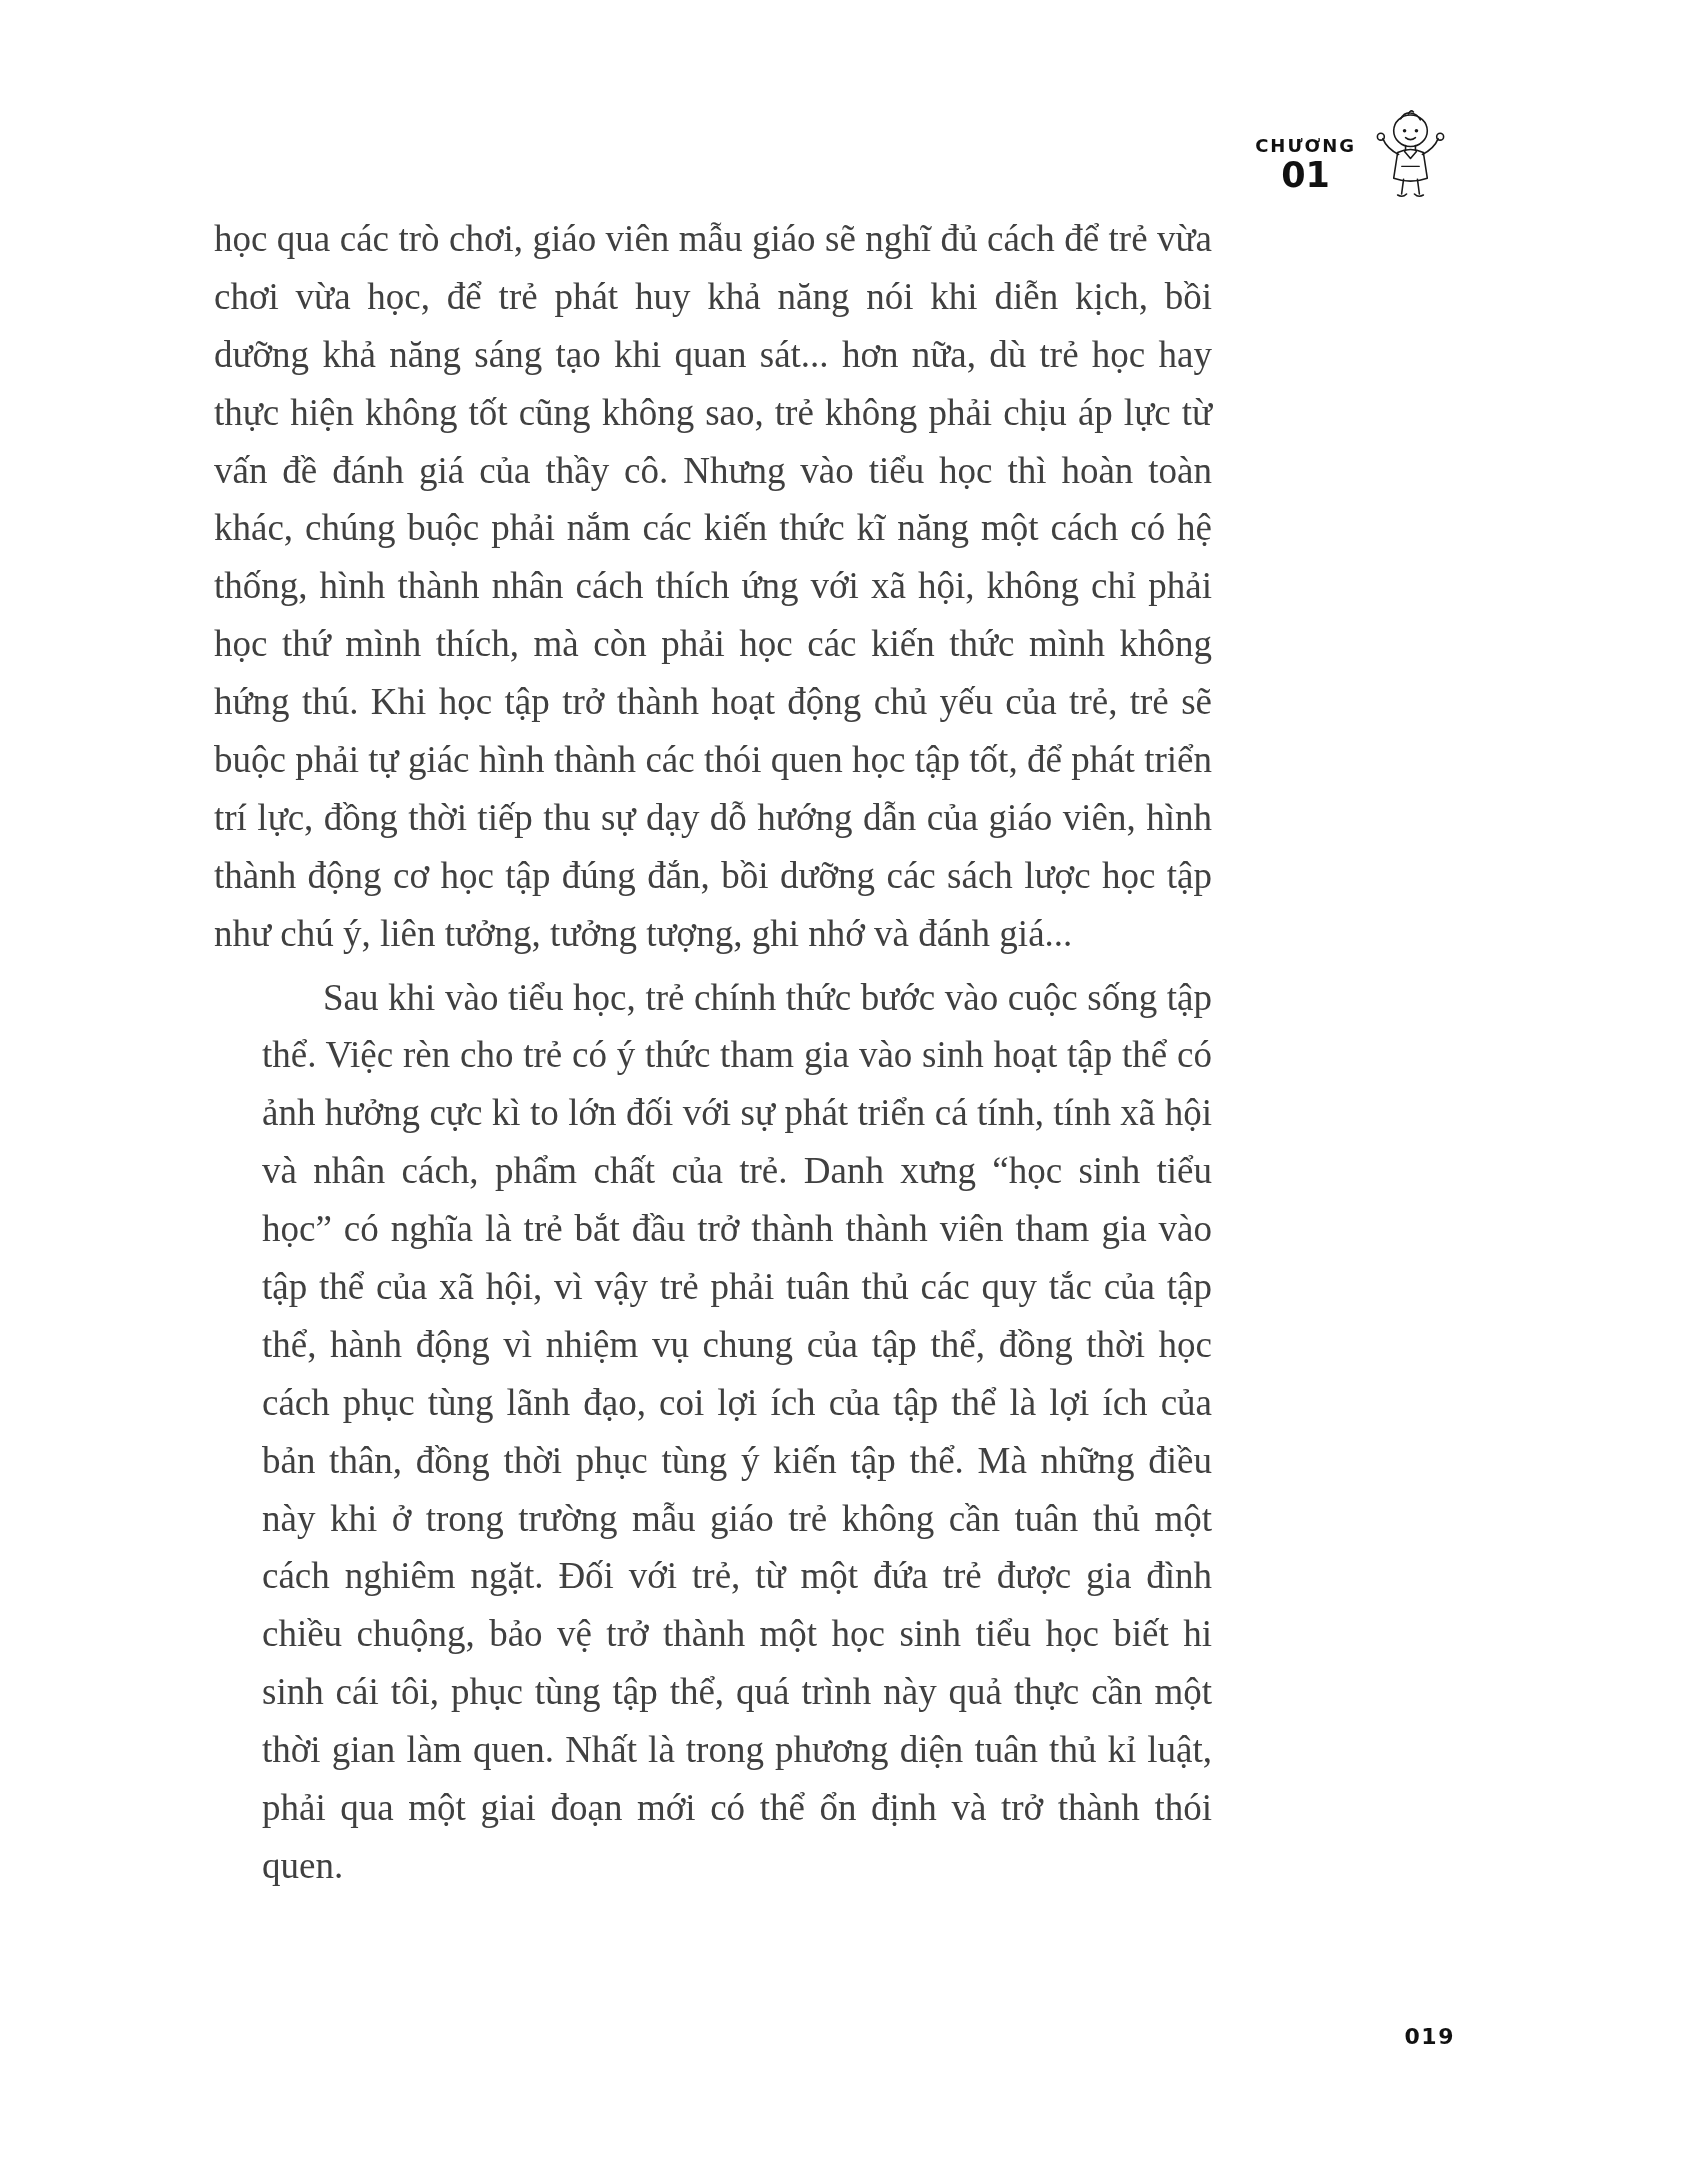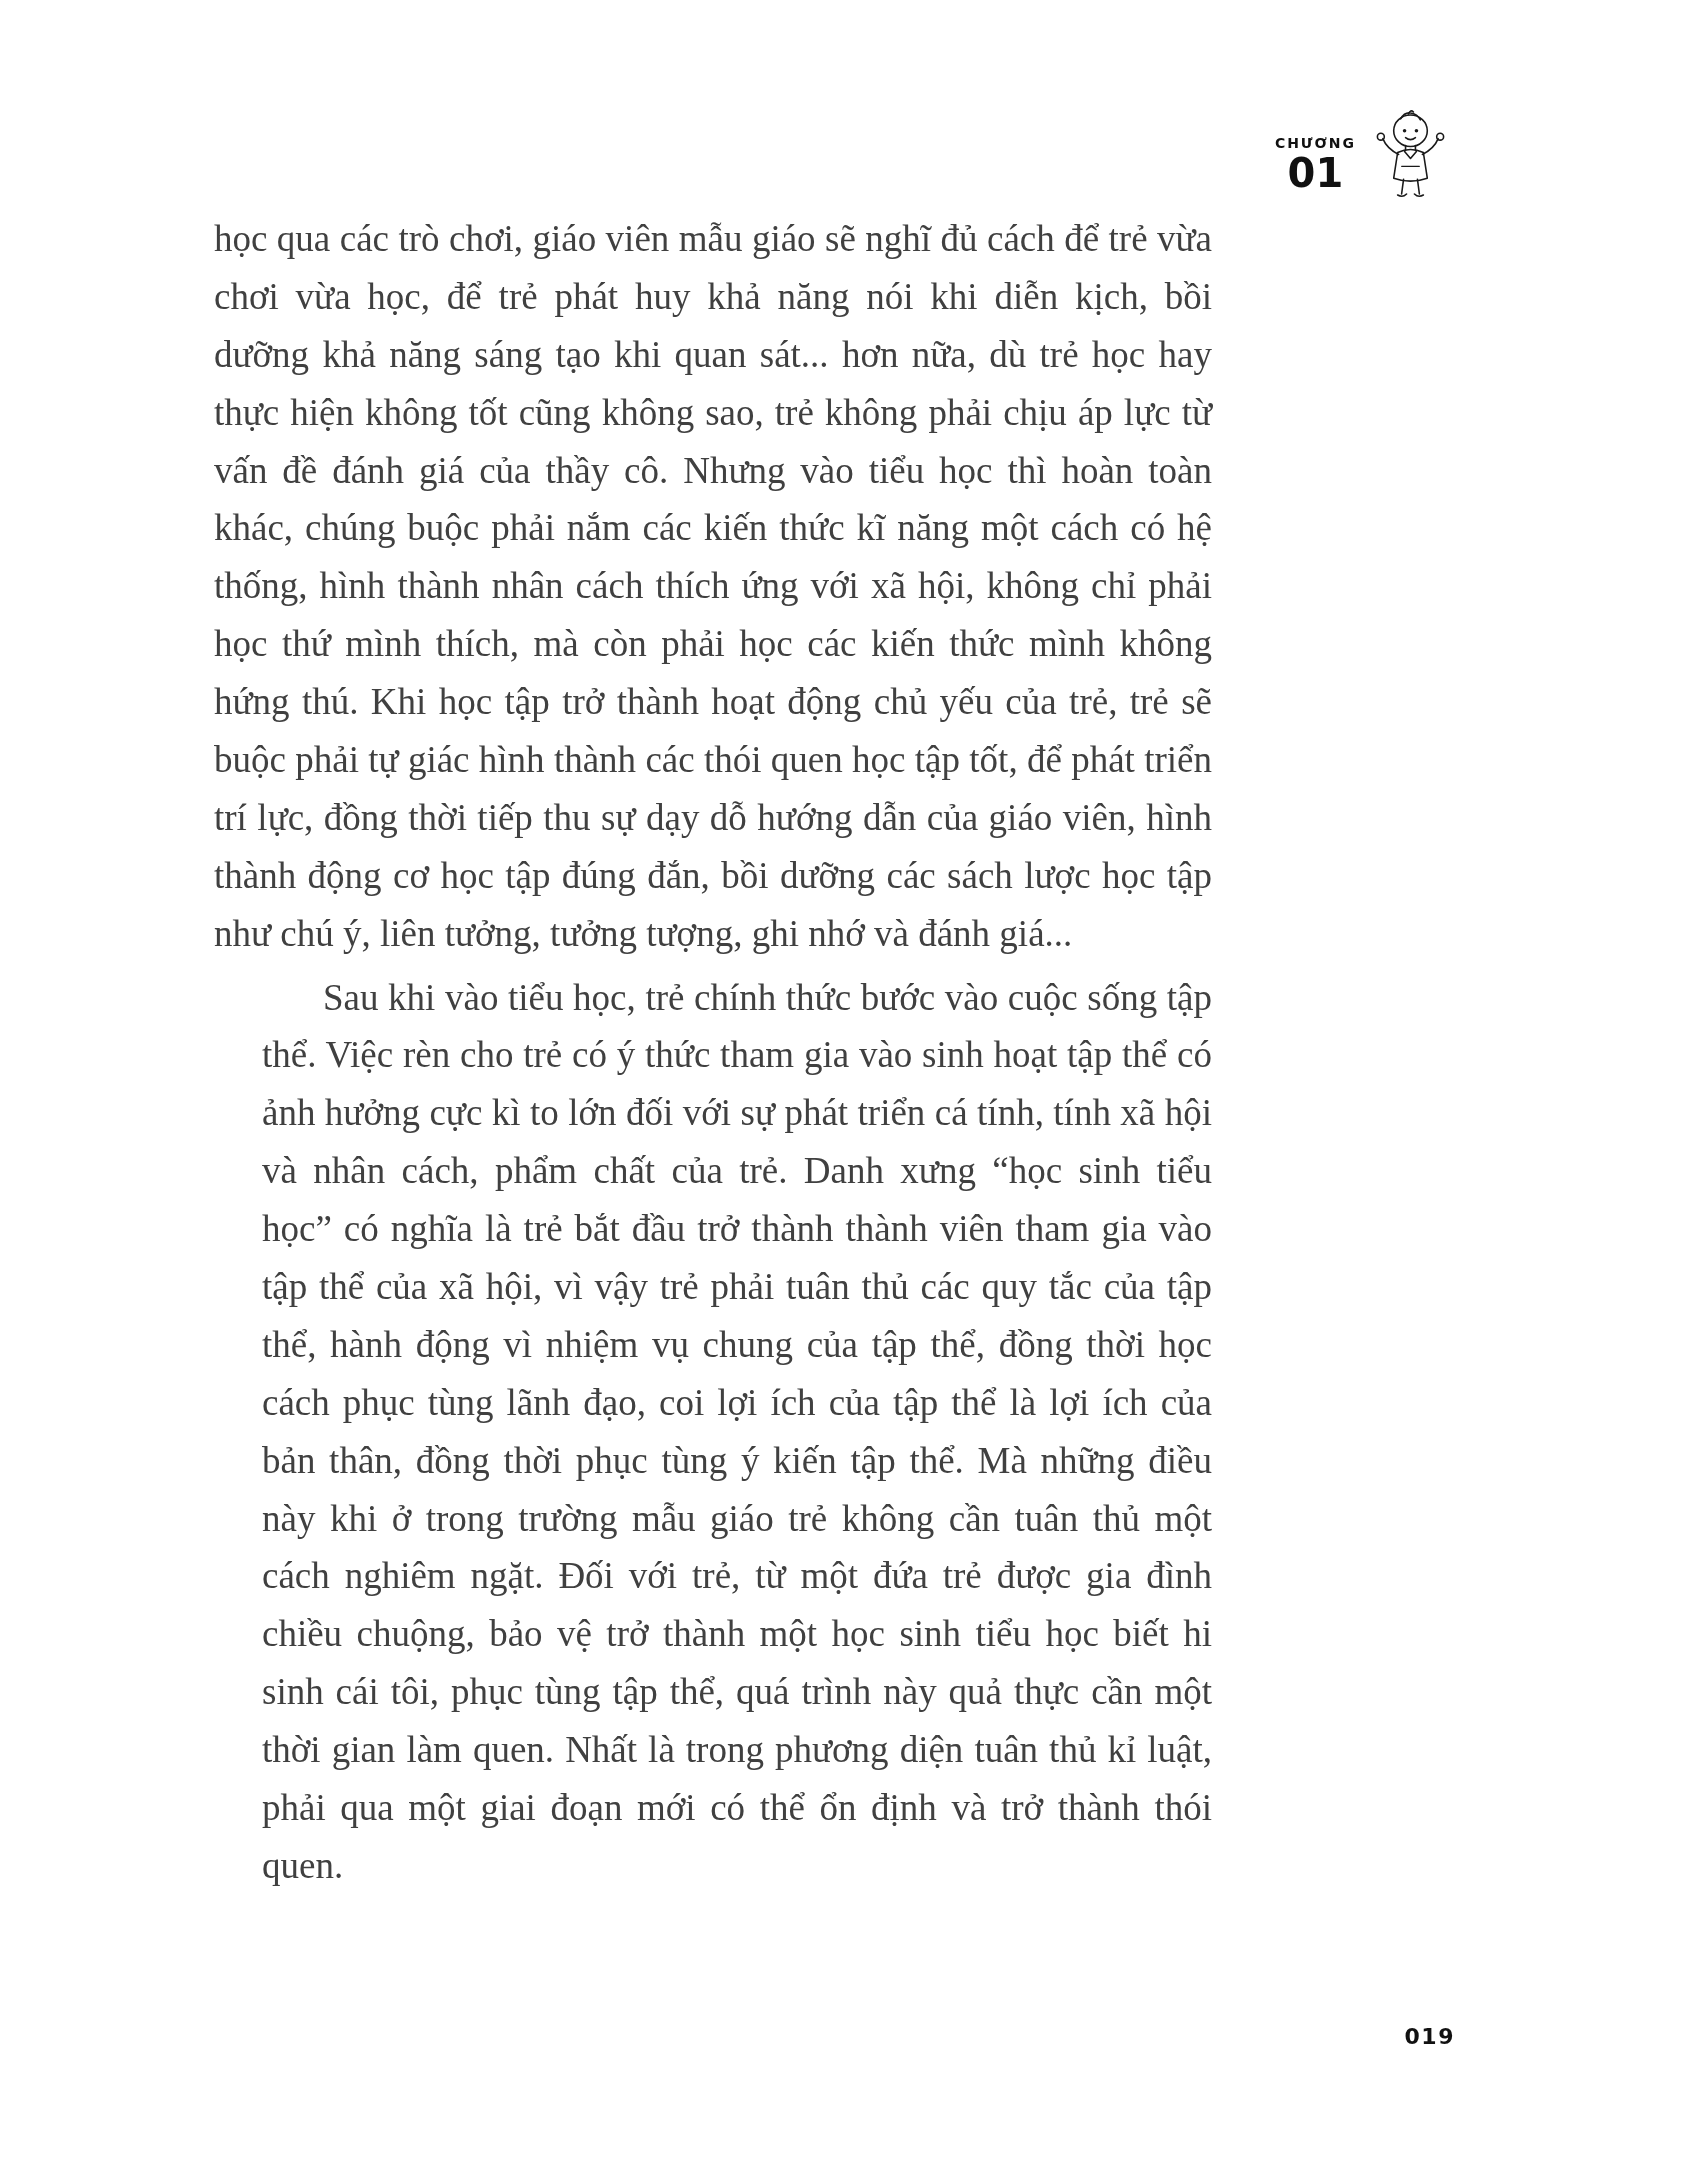--- a/index.html
+++ b/index.html
@@ -41,29 +41,29 @@
     padding-bottom: 6px;
   }
   .chapter-block {
     display: flex;
     flex-direction: column;
     align-items: center;
     line-height: 1;
   }
   .chapter-word {
     font-family: "DejaVu Sans", sans-serif;
-    font-size: 14px;
+    font-size: 18px;
     font-weight: 700;
     letter-spacing: 2px;
     color: #111111;
     margin-bottom: 4px;
   }
   .chapter-num {
     font-family: "DejaVu Sans", sans-serif;
-    font-size: 40px;
+    font-size: 35px;
     font-weight: 700;
     color: #111111;
     line-height: 0.95;
   }
   .header-mascot {
     width: 85px;
     height: 91px;
     position: relative;
     margin-left: -2px;
     margin-bottom: -6px;

